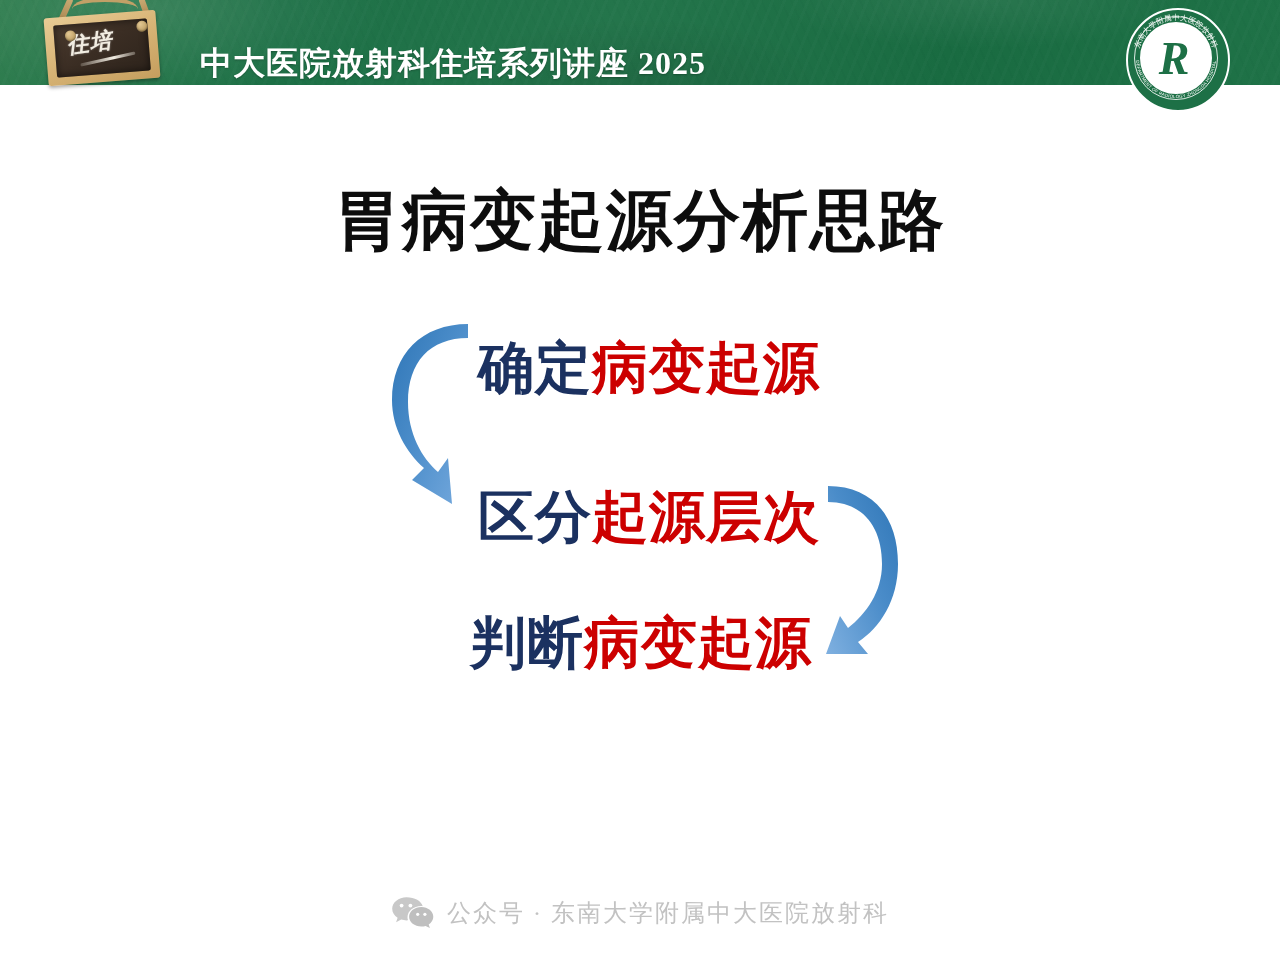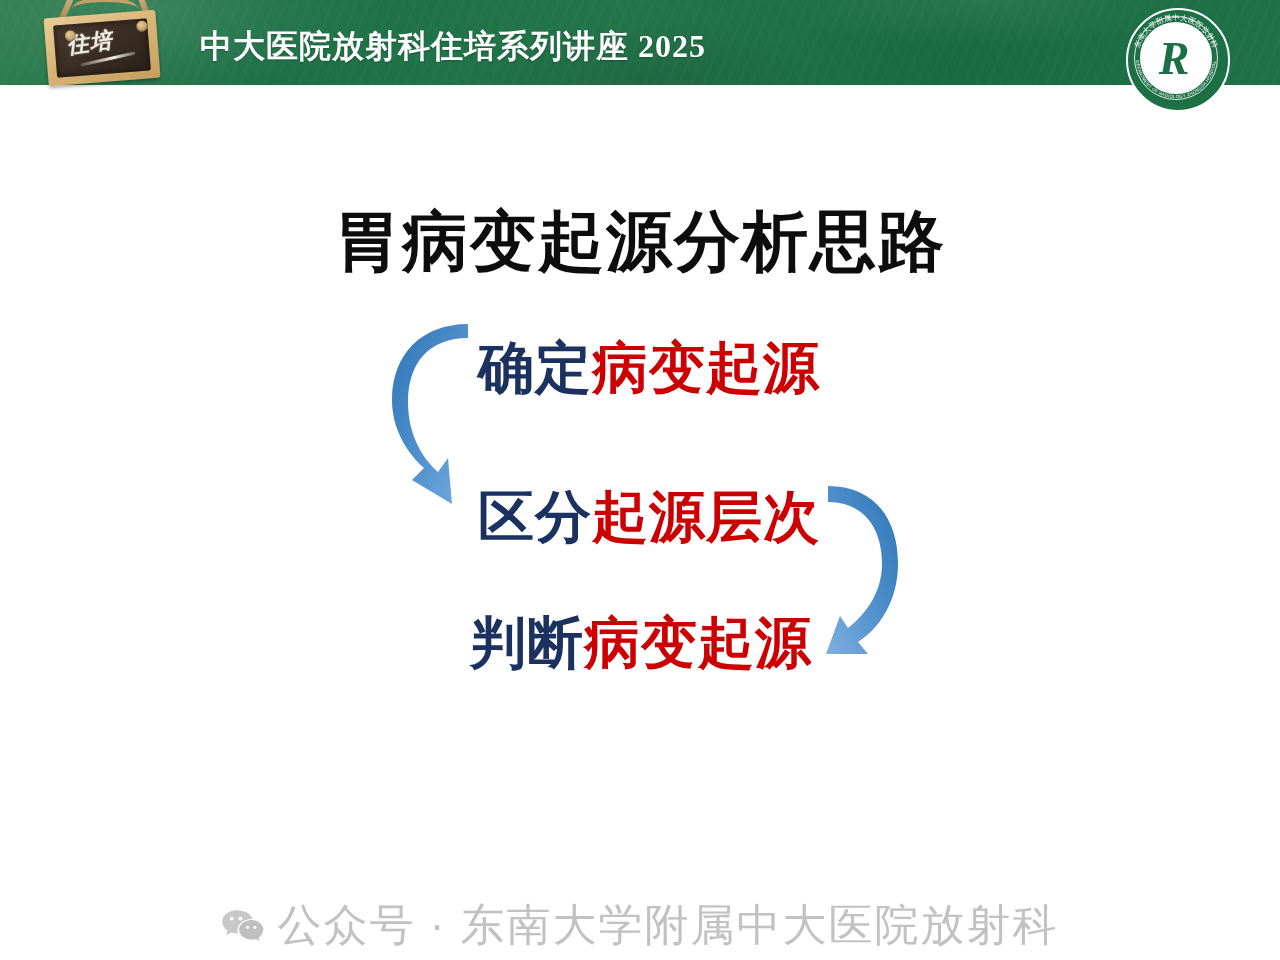--- a/index.html
+++ b/index.html
@@ -106,21 +106,21 @@
     border-radius: 50%;
     background: radial-gradient(circle at 35% 30%, #e3c893, #b08f52);
     box-shadow: inset 0 -1px 2px rgba(0,0,0,0.4);
   }
   #peg-left  { left: 20px; top: 14px; }
   #peg-right { left: 92px; top: 10px; }
 
   
   #header-title {
     position: absolute;
-    left: 200px; top: 25px;
+    left: 200px; top: 42px;
     font-size: 32px;
     font-weight: bold;
     color: #ffffff;
     letter-spacing: 1px;
     font-family: "Liberation Serif", "DejaVu Serif", serif;
     white-space: nowrap;
     text-shadow: 0 1px 2px rgba(0,0,0,0.25);
   }
 
   
@@ -174,21 +174,20 @@
   #slide-title {
     position: absolute;
     left: 0; top: 176px;
     width: 1280px;
     text-align: center;
     font-size: 66px;
     font-weight: bold;
     color: #0d0d0d;
     letter-spacing: 2px;
     font-family: "Liberation Sans", "DejaVu Sans", sans-serif;
-    margin-top: 21px;
   }
 
   
   .body-line {
     position: absolute;
     font-size: 56px;
     font-weight: bold;
     letter-spacing: 1px;
     white-space: nowrap;
     font-family: "Liberation Sans", "DejaVu Sans", sans-serif;
@@ -208,24 +207,24 @@
   #footer {
     position: absolute;
     left: 0; top: 896px;
     width: 1280px;
     display: flex;
     align-items: center;
     justify-content: center;
   }
   #wechat-icon { width: 44px; height: 34px; margin-right: 12px; flex: none; }
   #footer-text {
-    font-size: 44px;
+    font-size: 24px;
     color: #c2c2c2;
     letter-spacing: 2px;
-    font-family: Liberation Sans, sans-serif;
+    font-family: Liberation Serif, serif;
     white-space: nowrap;
   }
 </style>
 </head>
 <body>
 
 <div id="slide">
 
   <div id="header-band">
     <div id="header-texture"></div>

